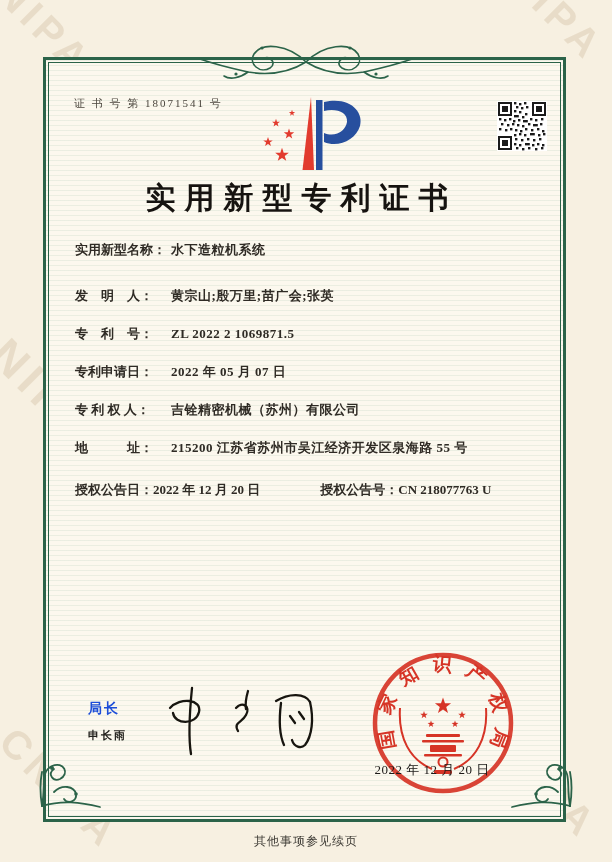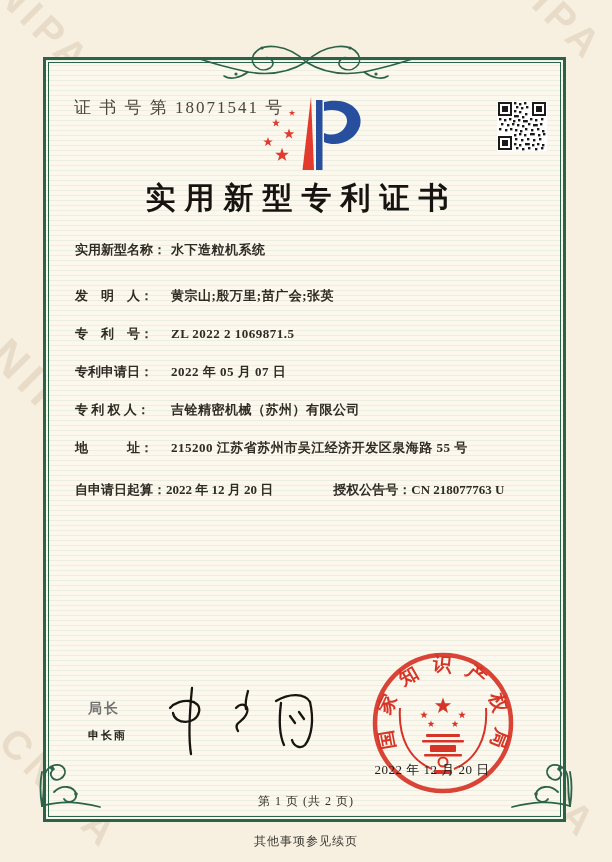--- a/index.html
+++ b/index.html
@@ -36,21 +36,21 @@
   .frame-inner{
     position:absolute;inset:2px;border:1px solid #2b6349;pointer-events:none;
   }
 
   .ornament{position:absolute;pointer-events:none;}
   .orn-top{left:196px;top:38px;}
   .orn-bl{left:34px;top:742px;}
   .orn-br{left:506px;top:742px;}
 
   .cert-no{
-    position:absolute;left:74px;top:96px;font-size:17px;color:#4a453d;
+    position:absolute;left:74px;top:96px;font-size:11px;color:#4a453d;
     letter-spacing:2px;font-weight:500;
   }
   .logo{position:absolute;left:232px;top:84px;}
   .qr{position:absolute;left:497px;top:101px;}
 
   .title{
     position:absolute;left:0;top:178px;width:603px;text-align:center;
     font-size:30px;font-weight:700;letter-spacing:9px;color:#161310;
   }
 
@@ -65,21 +65,21 @@
   }
   .grant-row .pair2{margin-left:60px;}
 
   .paras{
     position:absolute;left:74px;top:500px;right:64px;
     font-size:12.5px;line-height:21px;color:#35322c;text-align:justify;
   }
   .paras p{margin:0;text-indent:2em;}
 
   .sig-title{position:absolute;left:88px;top:700px;font-size:14px;font-weight:600;
-    color:#737373;font-family:"Liberation Sans","DejaVu Sans",sans-serif;letter-spacing:2px;}
+    color:#1d4ed8;font-family:"Liberation Sans","DejaVu Sans",sans-serif;letter-spacing:2px;}
   .sig-name{position:absolute;left:88px;top:728px;font-size:11px;font-weight:600;
     color:#23211d;font-family:"Liberation Sans","DejaVu Sans",sans-serif;letter-spacing:2px;}
   .signature{position:absolute;left:150px;top:678px;}
 
   .seal{position:absolute;left:368px;top:648px;}
   .seal-date{
     position:absolute;left:352px;top:761px;width:160px;text-align:center;
     font-size:13px;color:#1c1a18;letter-spacing:.5px;font-weight:500;
   }
 
@@ -245,21 +245,21 @@
     </div>
     <div class="row">
       <span class="flabel">专 利 权 人：</span><span class="fvalue">吉铨精密机械（苏州）有限公司</span>
     </div>
     <div class="row">
       <span class="flabel">地　　　址：</span><span class="fvalue">215200 江苏省苏州市吴江经济开发区泉海路 55 号</span>
     </div>
   </div>
 
   <div class="grant-row">
-    <span>自申请日起算：</span><span>2022 年 12 月 20 日</span><span class="pair2">授权公告号：</span><span>CN 218077763 U</span>
+    <span>授权公告日：</span><span>2022 年 12 月 20 日</span><span class="pair2">授权公告号：</span><span>CN 218077763 U</span>
   </div>
 
 
   <div class="sig-title">局长</div>
   <div class="sig-name">申长雨</div>
 
   <svg class="signature" width="190" height="80" viewBox="0 0 190 80">
     <g fill="none" stroke="#17150f" stroke-width="2.3" stroke-linecap="round">
       <path d="M42 10 C 40 30 38 58 41 76"></path>
       <path d="M20 30 C 30 19 52 21 49 34 C 46 47 25 47 23 35"></path>
@@ -293,16 +293,15 @@
       <rect x="56" y="106" width="38" height="2.5" rx="1"></rect>
       <circle cx="75" cy="114" r="4.5" fill="none" stroke="#d63426" stroke-width="2"></circle>
       <path d="M32 60 C 30 90 42 112 64 121" fill="none" stroke="#d63426" stroke-width="2"></path>
       <path d="M118 60 C 120 90 108 112 86 121" fill="none" stroke="#d63426" stroke-width="2"></path>
       <rect x="66" y="122" width="18" height="4" rx="1.5"></rect>
     </g>
   </svg>
 
   <div class="seal-date">2022 年 12 月 20 日</div>
 
-  <div class="page-num">第 1 页 (共 2 页)</div>
   <div class="continuation">其他事项参见续页</div>
 
 </div>
 
 </body></html>

